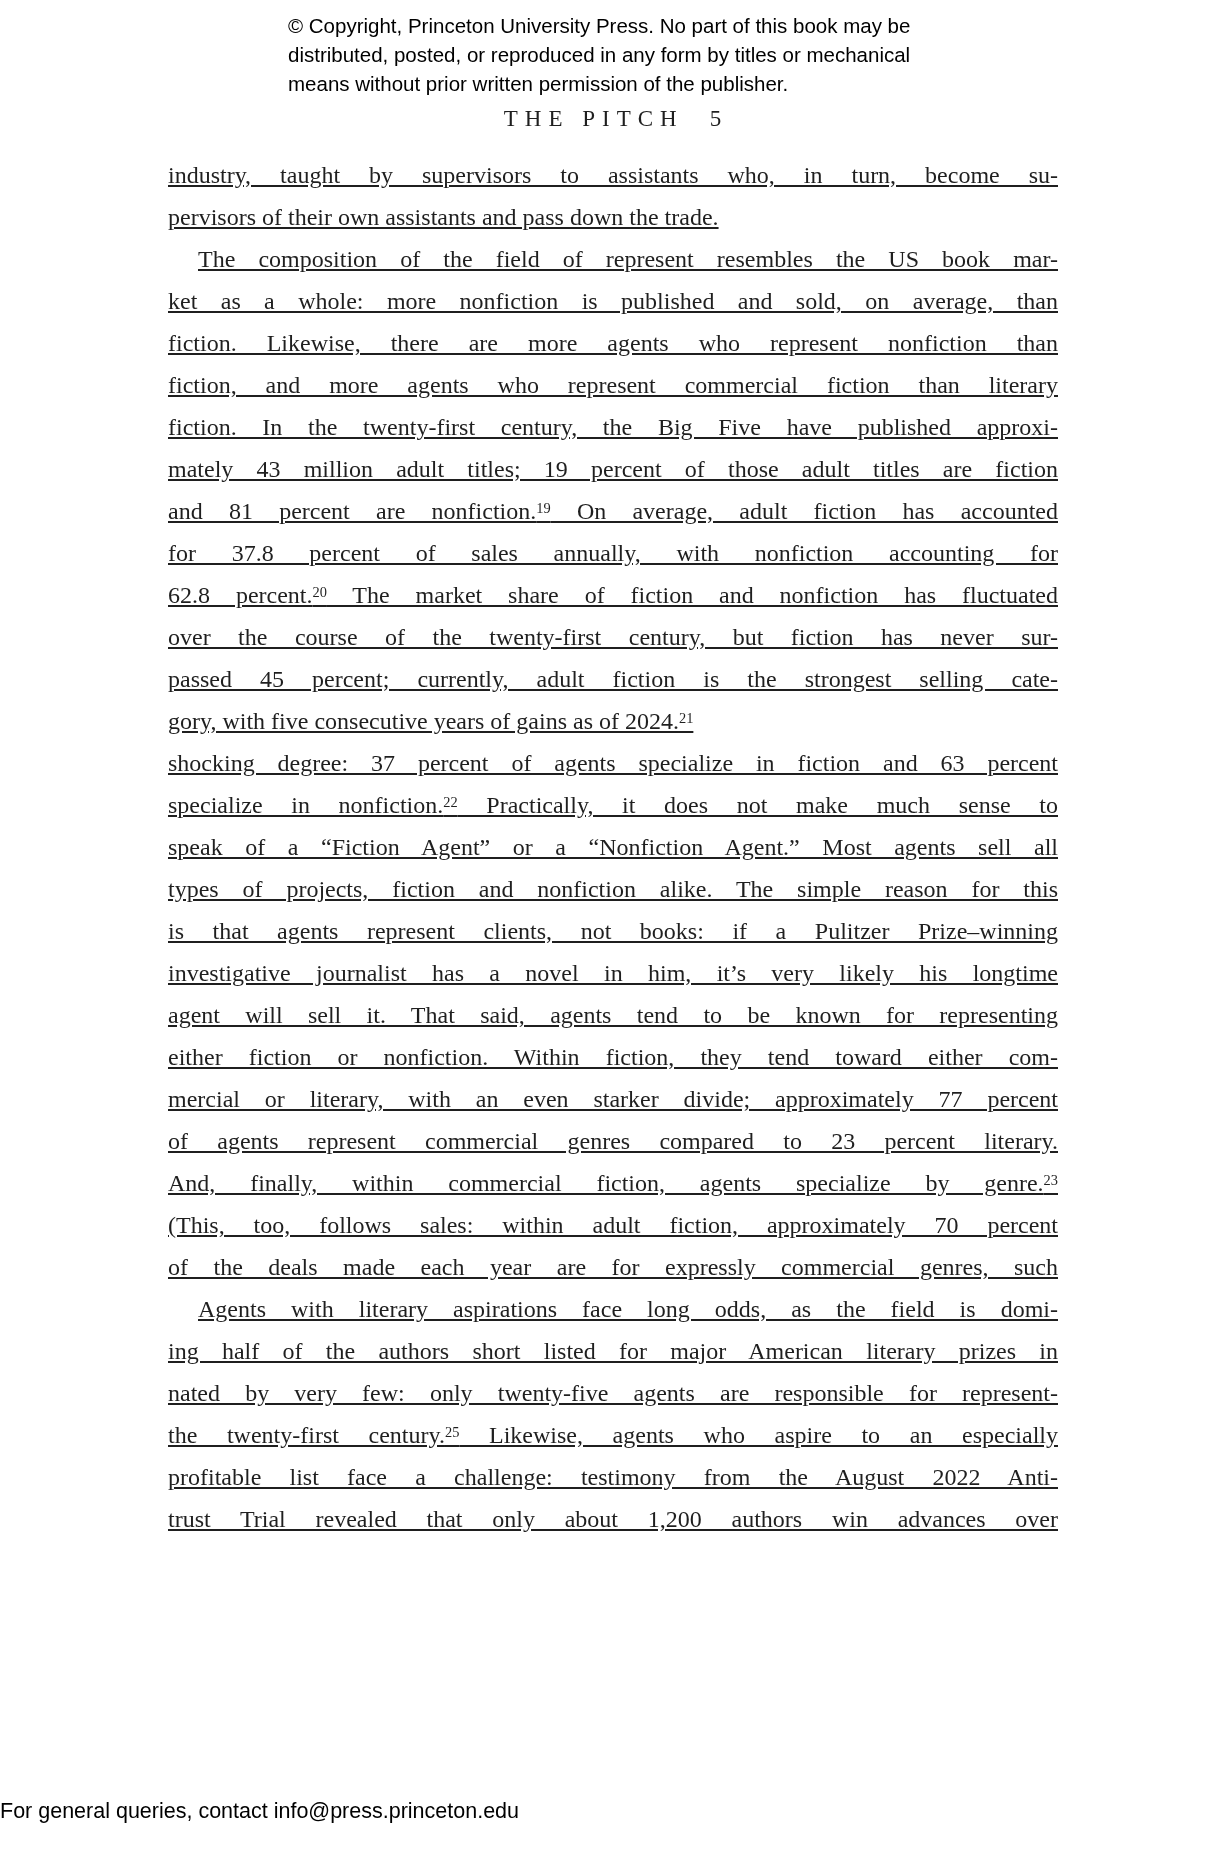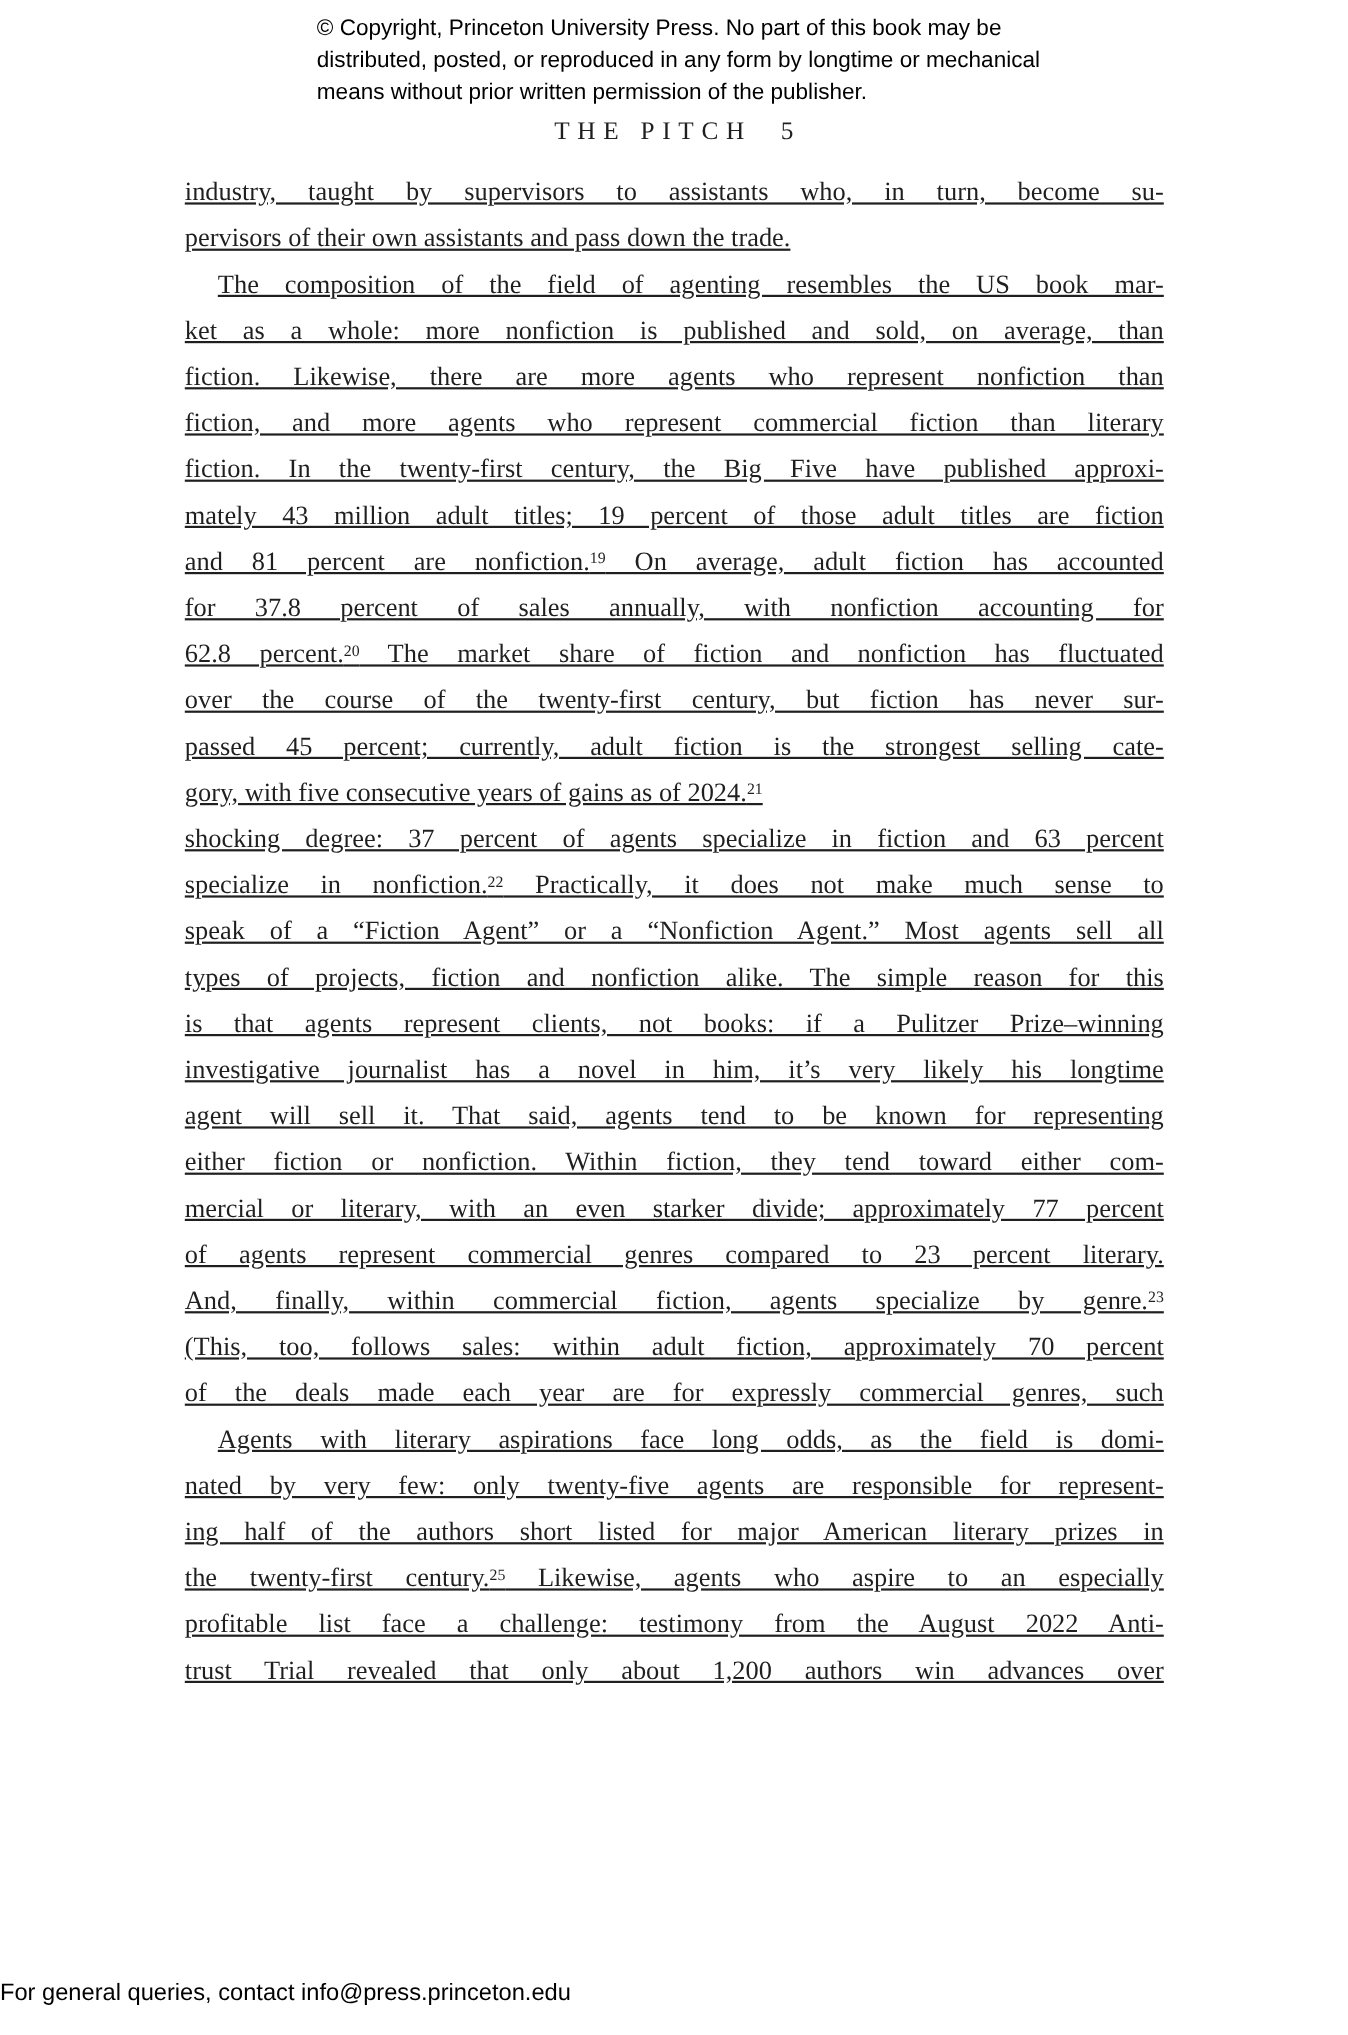--- a/index.html
+++ b/index.html
@@ -77,32 +77,32 @@
     color: #000000;
   }
 </style>
 </head>
 <body style="--bg-color: #ffffff; --text-color: #1f1f1f;">
 
 <div class="page">
 
   <div class="copyright">
     <div>© Copyright, Princeton University Press. No part of this book may be</div>
-    <div>distributed, posted, or reproduced in any form by longtime or mechanical</div>
+    <div>distributed, posted, or reproduced in any form by titles or mechanical</div>
     <div>means without prior written permission of the publisher.</div>
   </div>
 
   <div class="running-head">
     <span class="head-title">THE PITCH</span><span class="pagenum">5</span>
   </div>
 
   <div class="body-text" id="body-text">
       <div class="line just"><span>industry, taught by supervisors to assistants who, in turn, become su-</span></div>
       <div class="line"><span>pervisors of their own assistants and pass down the trade.</span></div>
-      <div class="line just indent"><span>The composition of the field of agenting resembles the US book mar-</span></div>
+      <div class="line just indent"><span>The composition of the field of represent resembles the US book mar-</span></div>
       <div class="line just"><span>ket as a whole: more nonfiction is published and sold, on average, than</span></div>
       <div class="line just"><span>fiction. Likewise, there are more agents who represent nonfiction than</span></div>
       <div class="line just"><span>fiction, and more agents who represent commercial fiction than literary</span></div>
       <div class="line just"><span>fiction. In the twenty-first century, the Big Five have published approxi-</span></div>
       <div class="line just"><span>mately 43 million adult titles; 19 percent of those adult titles are fiction</span></div>
       <div class="line just"><span>and 81 percent are nonfiction.</span><sup>19</sup><span> On average, adult fiction has accounted</span></div>
       <div class="line just"><span>for 37.8 percent of sales annually, with nonfiction accounting for</span></div>
       <div class="line just"><span>62.8 percent.</span><sup>20</sup><span> The market share of fiction and nonfiction has fluctuated</span></div>
       <div class="line just"><span>over the course of the twenty-first century, but fiction has never sur-</span></div>
       <div class="line just"><span>passed 45 percent; currently, adult fiction is the strongest selling cate-</span></div>
@@ -114,22 +114,22 @@
       <div class="line just"><span>is that agents represent clients, not books: if a Pulitzer Prize–winning</span></div>
       <div class="line just"><span>investigative journalist has a novel in him, it’s very likely his longtime</span></div>
       <div class="line just"><span>agent will sell it. That said, agents tend to be known for representing</span></div>
       <div class="line just"><span>either fiction or nonfiction. Within fiction, they tend toward either com-</span></div>
       <div class="line just"><span>mercial or literary, with an even starker divide; approximately 77 percent</span></div>
       <div class="line just"><span>of agents represent commercial genres compared to 23 percent literary.</span></div>
       <div class="line just"><span>And, finally, within commercial fiction, agents specialize by genre.</span><sup>23</sup></div>
       <div class="line just"><span>(This, too, follows sales: within adult fiction, approximately 70 percent</span></div>
       <div class="line just"><span>of the deals made each year are for expressly commercial genres, such</span></div>
       <div class="line just indent"><span>Agents with literary aspirations face long odds, as the field is domi-</span></div>
+      <div class="line just"><span>ing half of the authors short listed for major American literary prizes in</span></div>
       <div class="line just"><span>nated by very few: only twenty-five agents are responsible for represent-</span></div>
-      <div class="line just"><span>ing half of the authors short listed for major American literary prizes in</span></div>
       <div class="line just"><span>the twenty-first century.</span><sup>25</sup><span> Likewise, agents who aspire to an especially</span></div>
       <div class="line just"><span>profitable list face a challenge: testimony from the August 2022 Anti-</span></div>
       <div class="line just"><span>trust Trial revealed that only about 1,200 authors win advances over</span></div>
     </div>
 
   <div class="footer">For general queries, contact info@press.princeton.edu</div>
 
 </div>
 
 </body></html>

